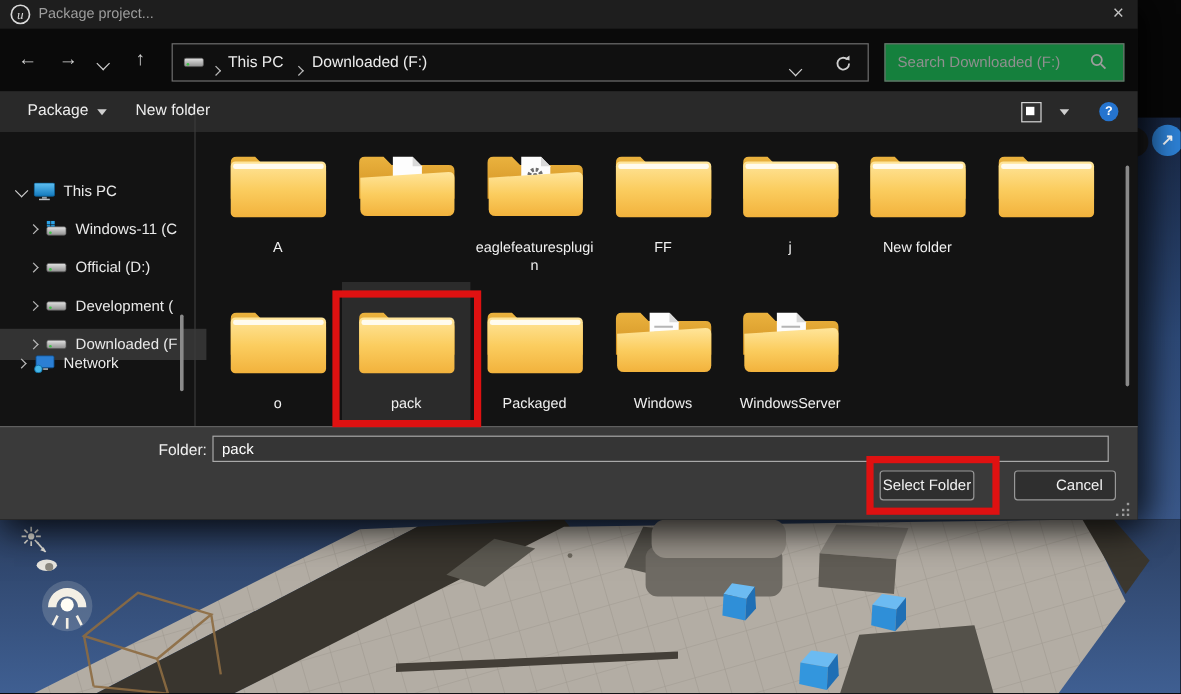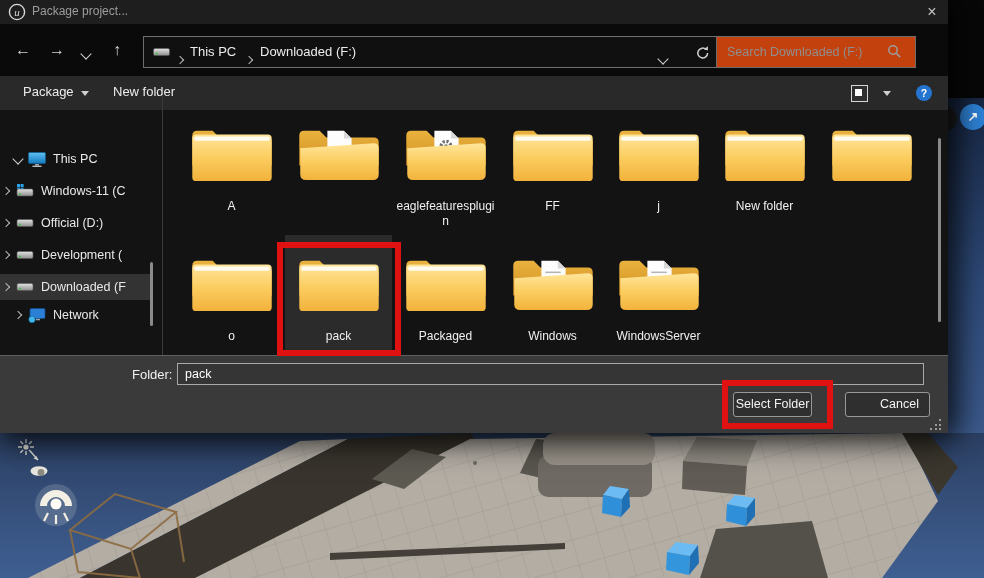--- a/index.html
+++ b/index.html
@@ -36,21 +36,21 @@
   .chev-down{transform:rotate(45deg);}
   .chev-right{width:5px;height:5px;border-color:#b9b9b9;transform:rotate(-45deg);}
   #addressbar{left:143px;top:12px;width:579px;height:30px;background:#101010;border:1px solid #6e6e6e;}
   #crumb-drive-icon{left:9px;top:8px;}
   .crumb-sep{top:12px;}
   #crumb-sep1{left:33px;} #crumb-sep2{left:102px;}
   .crumb-label{top:7px;font-size:13px;color:#ececec;}
   #crumb-thispc{left:46px;} #crumb-drive{left:116px;}
   #addr-chevron{left:515px;top:12px;}
   #refresh-btn{left:550px;top:7px;width:18px;height:18px;}
-  #searchbox{left:716px;top:12px;width:198px;height:30px;background:#c2410c;border:1px solid #6e6e6e;}
+  #searchbox{left:737px;top:12px;width:198px;height:30px;background:#15803d;border:1px solid #6e6e6e;}
   #search-input{position:absolute;left:8px;top:1px;width:156px;height:26px;background:transparent;border:none;
     outline:none;color:#e8e8e8;font-size:12.5px;font-family:"Liberation Sans",sans-serif;}
   #search-input::placeholder{color:#8f8f8f;}
   #search-icon{left:170px;top:7px;}
 
   
   #cmdbar{left:0;top:76px;width:948px;height:34px;background:#292929;}
   .cmd-label{top:8px;font-size:13px;color:#ededed;}
   #organize-btn{left:23px;} #newfolder-btn{left:113px;}
   .caret{display:inline-block;width:0;height:0;border-left:4px solid transparent;
@@ -66,21 +66,21 @@
   #pane-divider{left:162px;top:95px;width:1px;height:260px;background:#3a3a3a;}
   #side-scrollbar{left:150px;top:262px;width:3px;height:64px;background:#8a8a8a;border-radius:2px;}
   #files-scrollbar{left:938px;top:138px;width:3px;height:184px;background:#8a8a8a;border-radius:2px;}
 
   
   .side-item{position:absolute;left:0;height:26px;display:flex;align-items:center;color:#e9e9e9;
     font-size:12.5px;white-space:nowrap;overflow:hidden;width:160px;}
   .side-item .chevbox{width:12px;display:flex;justify-content:center;flex:0 0 12px;}
   .side-item .sicon{margin:0 7px 0 4px;flex:0 0 18px;}
   .side-item.cls-selected{background:#333333;width:150px;}
-  .indent0{padding-left:12px;} .indent1{}
+  .indent0{padding-left:12px;} .indent1{padding-left:22px;}
 
   
   .fitem{position:absolute;width:107px;text-align:center;padding-top:16px;}
   .fitem .ficon{width:86px;height:62px;margin:0 auto;display:block;}
   .fitem .flabel{margin-top:16px;font-size:12px;line-height:15px;color:#f0f0f0;
     word-wrap:break-word;word-break:break-word;padding:0 3px 8px;}
   .fitem.cls-selected{background:#2b2b2b;}
   .break-all .flabel{word-break:break-all;}
 
   
@@ -311,21 +311,21 @@
         <span class="chevbox">
             <span class="chev chev-right"></span>
           </span>
         <svg class="sicon" width="18" height="14" viewBox="0 0 18 14">
           <rect x="1" y="3.5" width="16" height="7" rx="1.5" fill="url(#driveGrad)" stroke="#5a5a5a" stroke-width=".6"></rect>
           <circle cx="4" cy="8.5" r="1.1" fill="#42c24a"></circle>
         </svg>
         <span>Downloaded (F</span>
       </div>
 
-      <div class="abs side-item indent0" style="top:192px">
+      <div class="abs side-item indent0" style="top:180px">
         <span class="chevbox">
             <span class="chev chev-right"></span>
           </span>
         <svg class="sicon" width="18" height="15" viewBox="0 0 18 15">
           <rect x="2" y="0.5" width="15" height="10" rx="1.2" fill="#2b7fd4" stroke="#0d4f8d" stroke-width=".7"></rect>
           <rect x="8" y="10.8" width="4" height="1.5" fill="#9aa0a6"></rect>
           <circle cx="4" cy="11.5" r="3.2" fill="#45b6e8" stroke="#0d6fa5" stroke-width=".7"></circle>
         </svg>
         <span>Network</span>
       </div>

